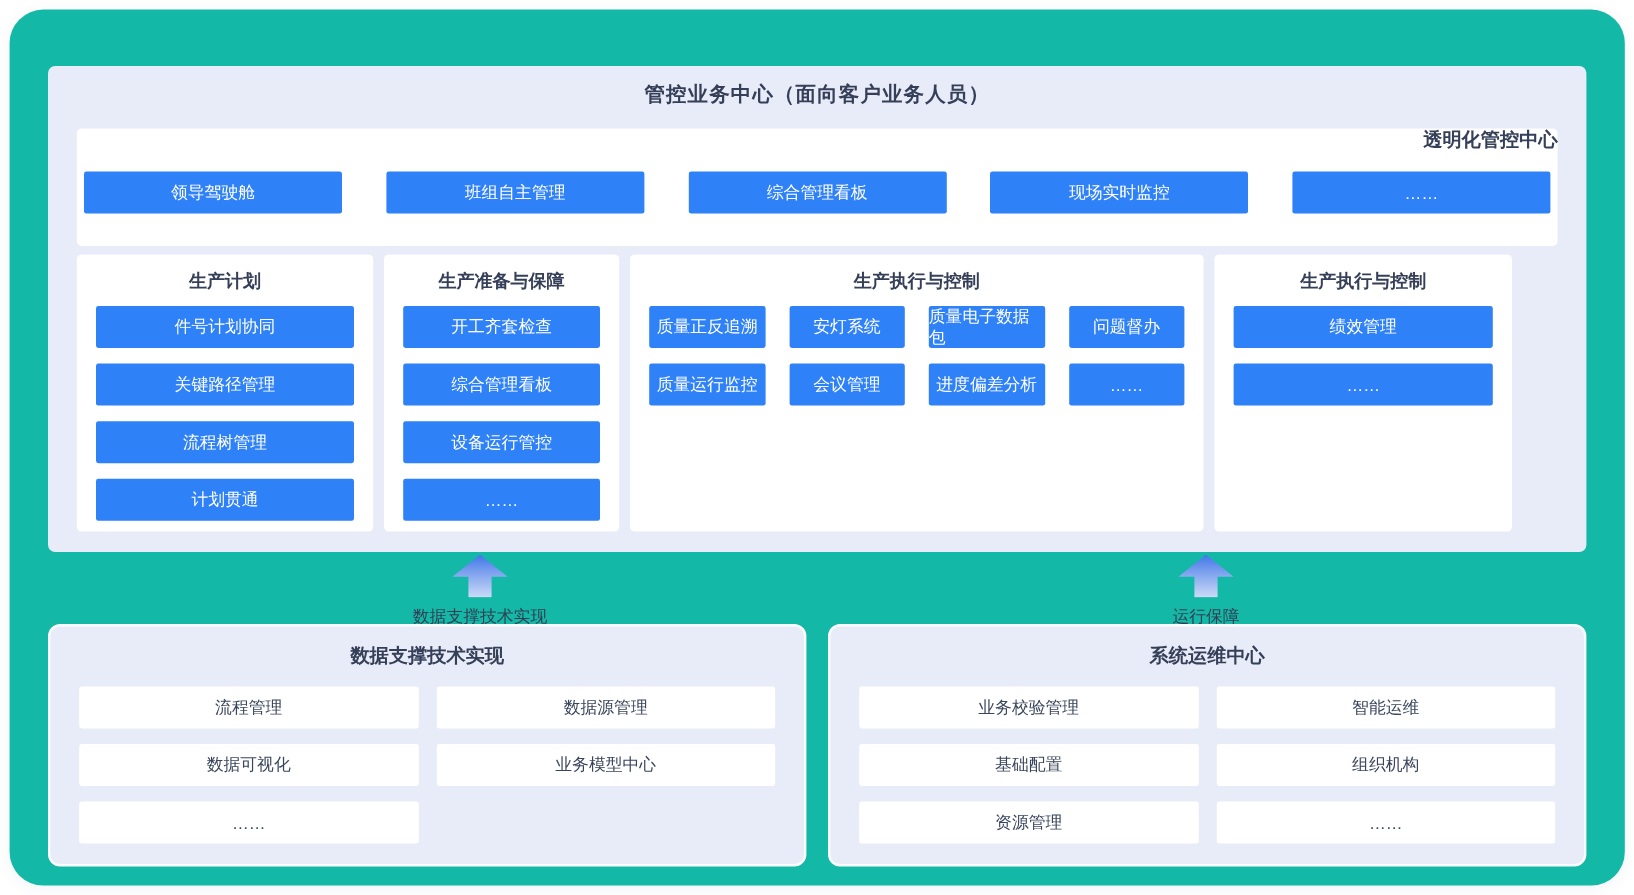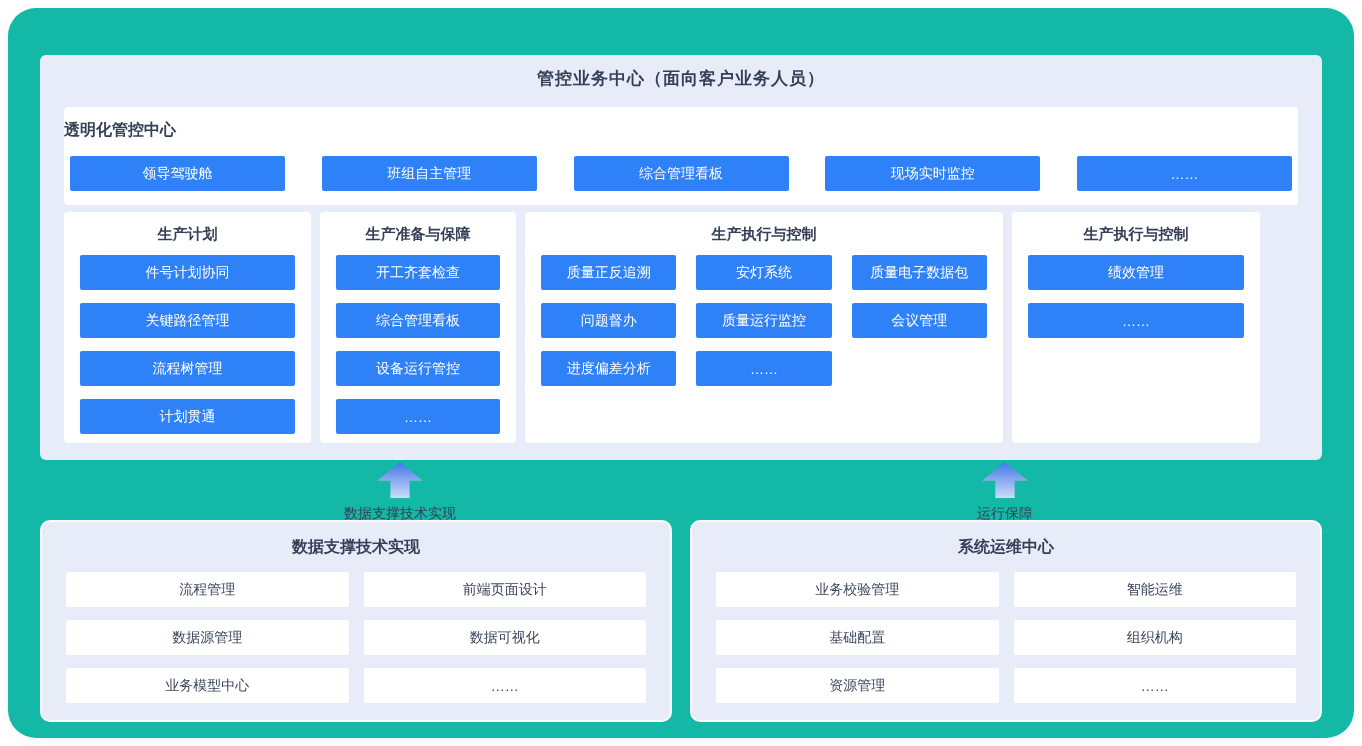--- a/index.html
+++ b/index.html
@@ -20,21 +20,21 @@
   }
   .main-title{
     text-align:center;padding-top:12px;font-size:17px;font-weight:bold;
     letter-spacing:1px;color:#353F58;
   }
   .band{
     position:absolute;left:24px;top:52px;width:1234px;height:98px;
     background:#ffffff;border-radius:4px;box-sizing:border-box;
   }
   .band-title{
-    text-align:left;padding-top:13px;font-size:16px;font-weight:bold;
+    text-align:right;font-size:16px;font-weight:bold;
   }
   .band-row{
     display:flex;justify-content:space-between;padding:0 6px;margin-top:15px;
   }
   .chip{
     height:35px;display:flex;align-items:center;justify-content:center;
     font-size:14px;border-radius:2px;box-sizing:border-box;
   }
   .chip.blue{background:#2F81F8;color:#ffffff;}
   .chip.white{background:#ffffff;color:#3A455C;}
@@ -49,21 +49,21 @@
     padding:10px 16px 0;
   }
   .card-title{
     text-align:center;font-size:15px;font-weight:bold;padding:3px 0 11px;
   }
   .card .chip{margin-bottom:13px;}
   .card.c1{width:247px;}
   .card.c2{width:196px;}
   .card.c3{width:478px;}
   .card.c4{width:248px;}
-  .grid2{display:grid;grid-template-columns:1fr 1fr 1fr;column-gap:20px;row-gap:13px;}
+  .grid2{display:grid;grid-template-columns:1fr 1fr 1fr 1fr;column-gap:20px;row-gap:13px;}
   .grid2 .chip{margin-bottom:0;}
   
   .arrow-wrap{
     position:absolute;top:454px;transform:translateX(-50%);
     display:flex;flex-direction:column;align-items:center;
   }
   .arrow-wrap.a1{left:392px;}
   .arrow-wrap.a2{left:997px;}
   .arrow-shape{
     width:46px;height:36px;
@@ -153,21 +153,20 @@
   </div>
   <div class="arrow-wrap a2">
     <div class="arrow-shape"></div>
     <div class="arrow-label">运行保障</div>
   </div>
 
   <section class="bottom lp">
     <div class="bottom-title">数据支撑技术实现</div>
     <div class="bottom-grid">
       <div class="chip white">流程管理</div>
-      <div class="chip white">前端页面设计</div>
       <div class="chip white">数据源管理</div>
       <div class="chip white">数据可视化</div>
       <div class="chip white">业务模型中心</div>
       <div class="chip white">……</div>
     </div>
   </section>
 
   <section class="bottom rp">
     <div class="bottom-title">系统运维中心</div>
     <div class="bottom-grid">

